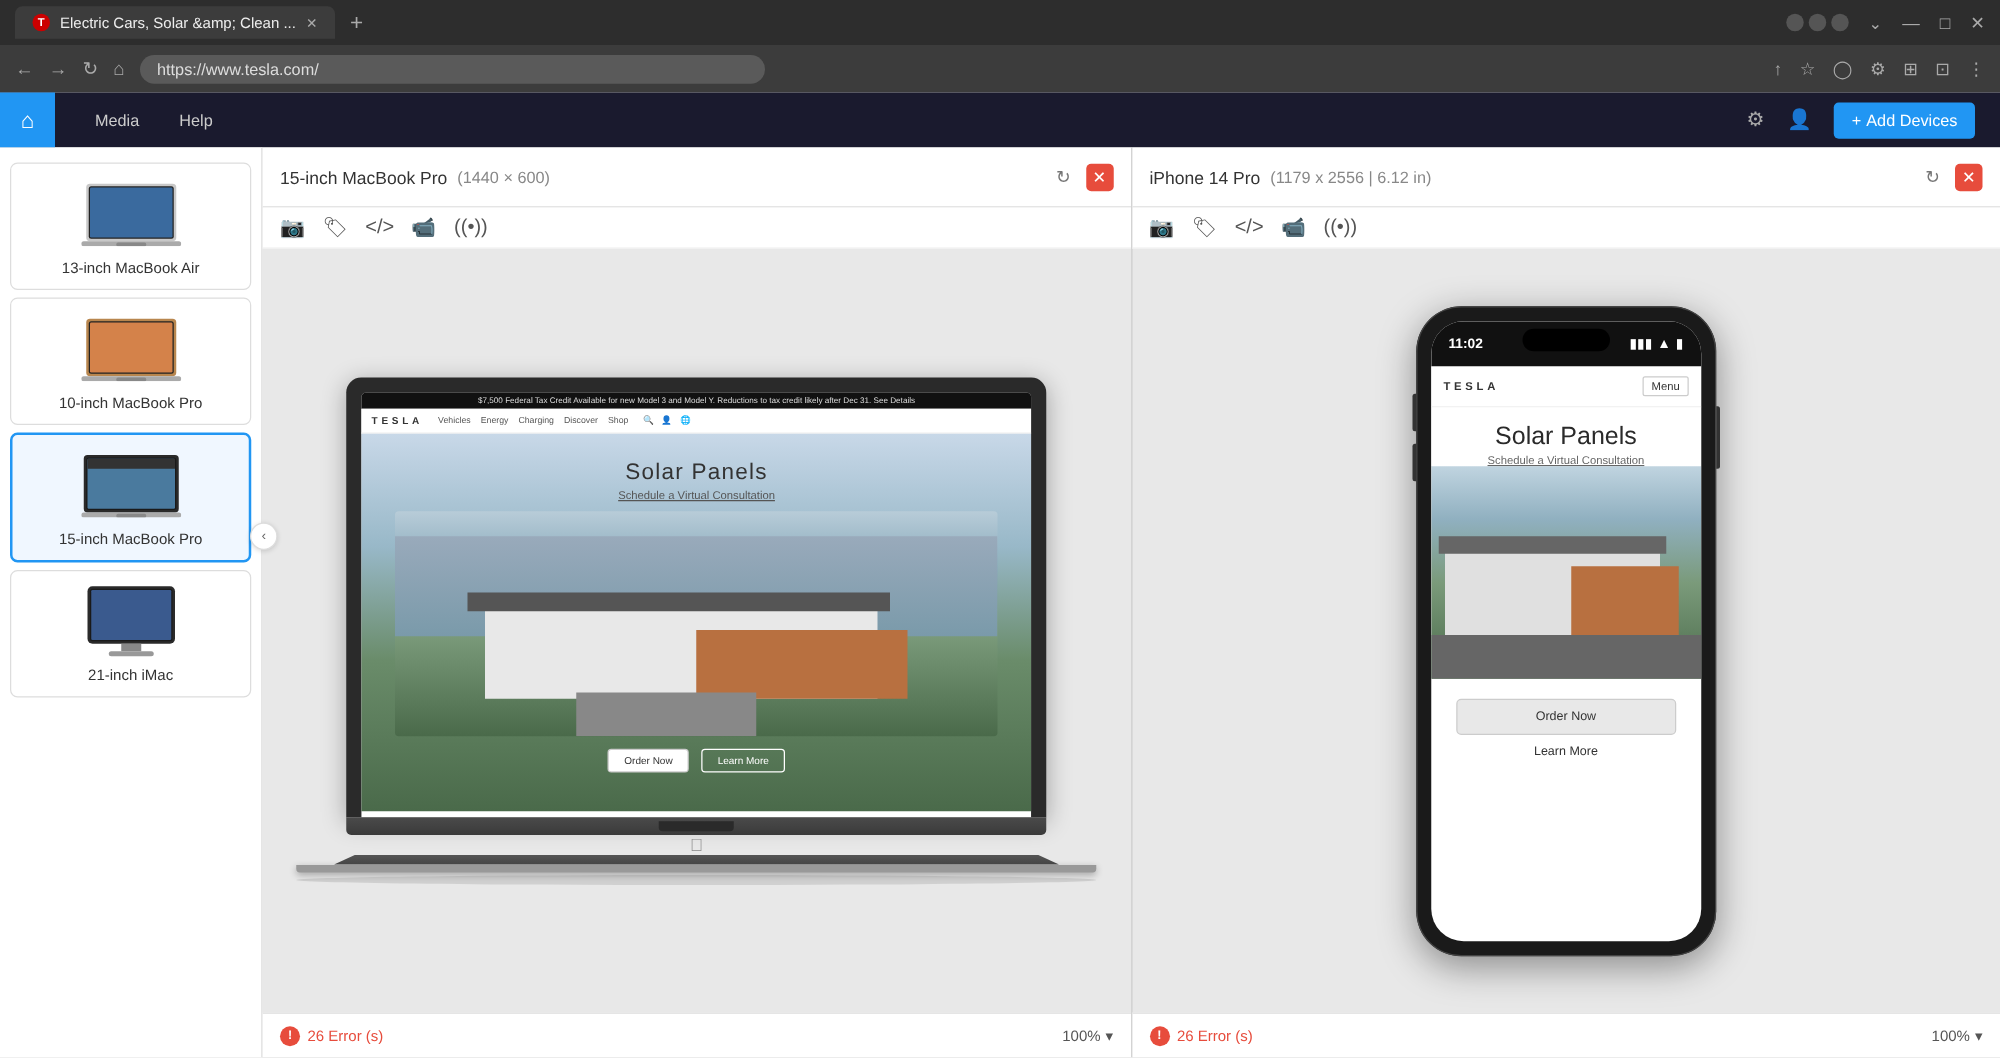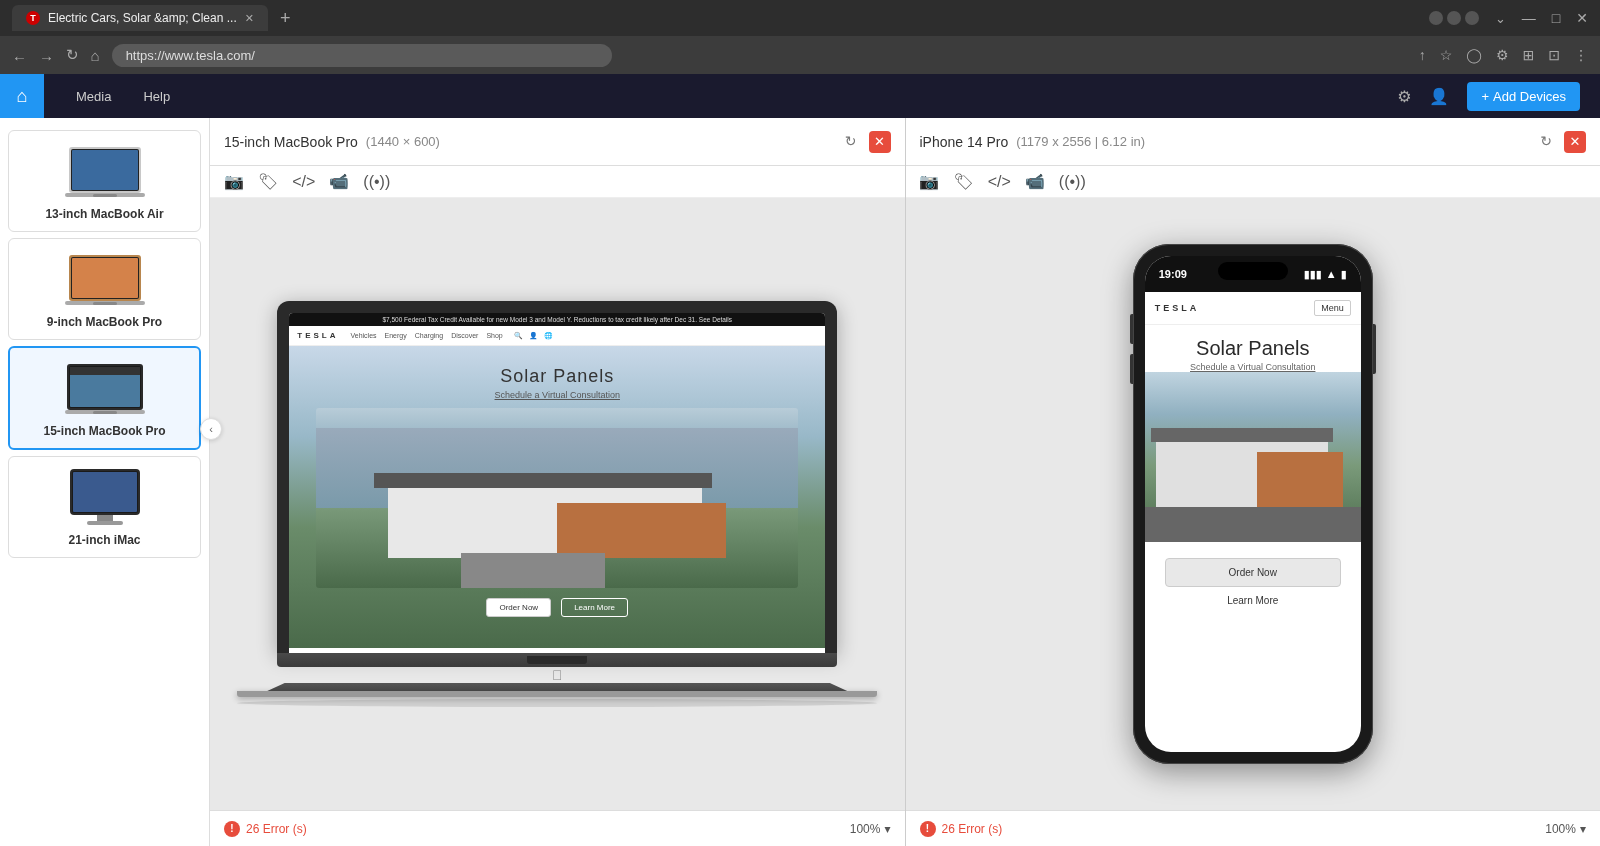--- a/index.html
+++ b/index.html
@@ -165,21 +165,20 @@
     }
     .device-card {
       border: 1px solid #ddd;
       border-radius: 6px;
       padding: 10px;
       display: flex;
       flex-direction: column;
       align-items: center;
       cursor: pointer;
       background: white;
-      font-weight: bold;
     }
     .device-card.active {
       border: 2px solid #2196f3;
       background: #f0f7ff;
     }
     .device-thumbnail {
       width: 90px;
       height: 60px;
       display: flex;
       align-items: center;
@@ -558,21 +557,21 @@
     <div class="device-card">
       <div class="device-thumbnail">
         <svg width="80" height="52" viewBox="0 0 80 52">
           <rect x="4" y="2" width="72" height="46" rx="3" fill="#b8864e"></rect>
           <rect x="6" y="4" width="68" height="42" rx="2" fill="#222"></rect>
           <rect x="7" y="5" width="66" height="40" rx="1" fill="#d4824a"></rect>
           <rect x="0" y="48" width="80" height="4" rx="2" fill="#aaa"></rect>
           <rect x="28" y="49" width="24" height="3" rx="1.5" fill="#888"></rect>
         </svg>
       </div>
-      <div class="device-name">9-inch MacBook Pro</div>
+      <div class="device-name">10-inch MacBook Pro</div>
     </div>
     <div class="device-card active">
       <div class="device-thumbnail">
         <svg width="80" height="52" viewBox="0 0 80 52">
           <rect x="2" y="2" width="76" height="46" rx="3" fill="#2a2a2a"></rect>
           <rect x="4" y="4" width="72" height="42" rx="2" fill="#1a1a1a"></rect>
           <rect x="5" y="5" width="70" height="40" rx="1" fill="#4a7a9e"></rect>
           <rect x="5" y="5" width="70" height="8" fill="#333"></rect>
           <rect x="0" y="48" width="80" height="4" rx="2" fill="#aaa"></rect>
           <rect x="28" y="49" width="24" height="3" rx="1.5" fill="#888"></rect>
@@ -704,21 +703,21 @@
         <div class="iphone-wrapper">
           <div class="iphone-body">
 
             <div class="iphone-side-btn"></div>
             <div class="iphone-vol-up"></div>
             <div class="iphone-vol-down"></div>
             <div class="iphone-screen">
 
               <div style="background:#111;height:36px;display:flex;align-items:center;justify-content:space-between;padding:0 14px;position:relative;">
                 <div class="iphone-dynamic-island"></div>
-                <span class="iphone-time">19:09</span>
+                <span class="iphone-time">11:02</span>
                 <div class="iphone-status">
                   <span>▮▮▮</span>
                   <span>▲</span>
                   <span>▮</span>
                 </div>
               </div>
 
 
               <div class="iphone-tesla-nav">
                 <span class="iphone-tesla-logo">TESLA</span>

